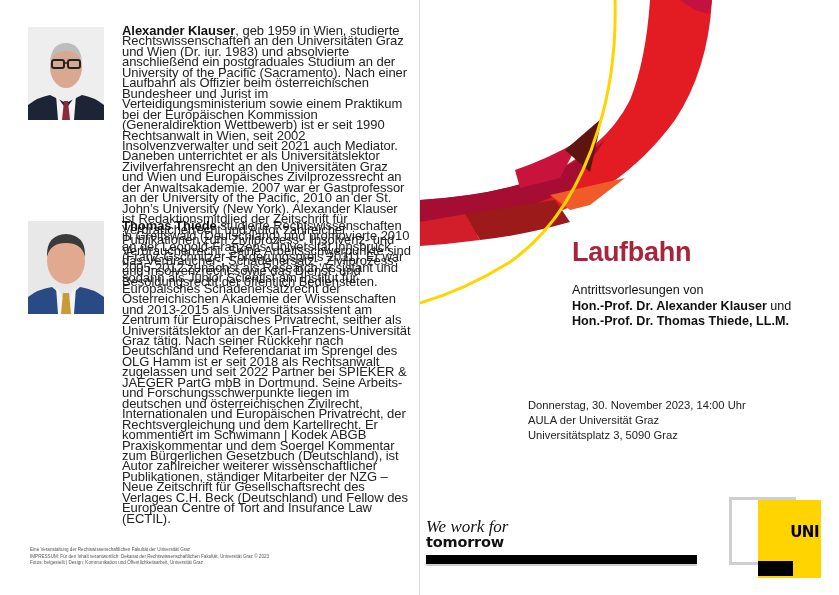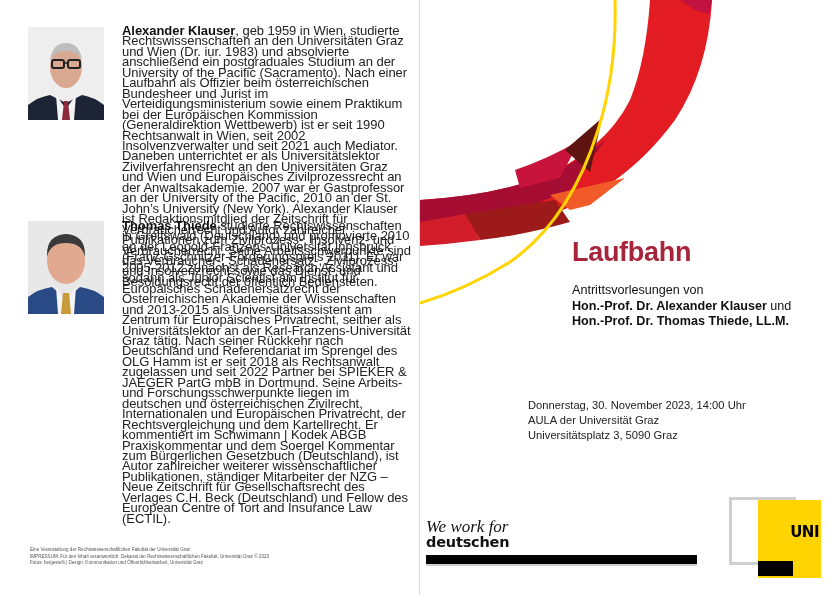--- a/index.html
+++ b/index.html
@@ -110,21 +110,21 @@
   </div>
 
   <div class="event">
     <div>Donnerstag, 30. November 2023, 14:00 Uhr</div>
     <div>AULA der Universität Graz</div>
     <div>Universitätsplatz 3, 5090 Graz</div>
   </div>
 
   <div class="slogan">
     <div class="l1">We work for</div>
-    <div class="l2">deutschen</div>
+    <div class="l2">tomorrow</div>
   </div>
   <div class="slogan-bar"></div>
 
   <div class="logo">
     <div class="white"></div>
     <div class="yellow">
       <div class="uni">UNI</div>
       <div class="band"></div>
       <div class="graz">GRAZ</div>
     </div>

